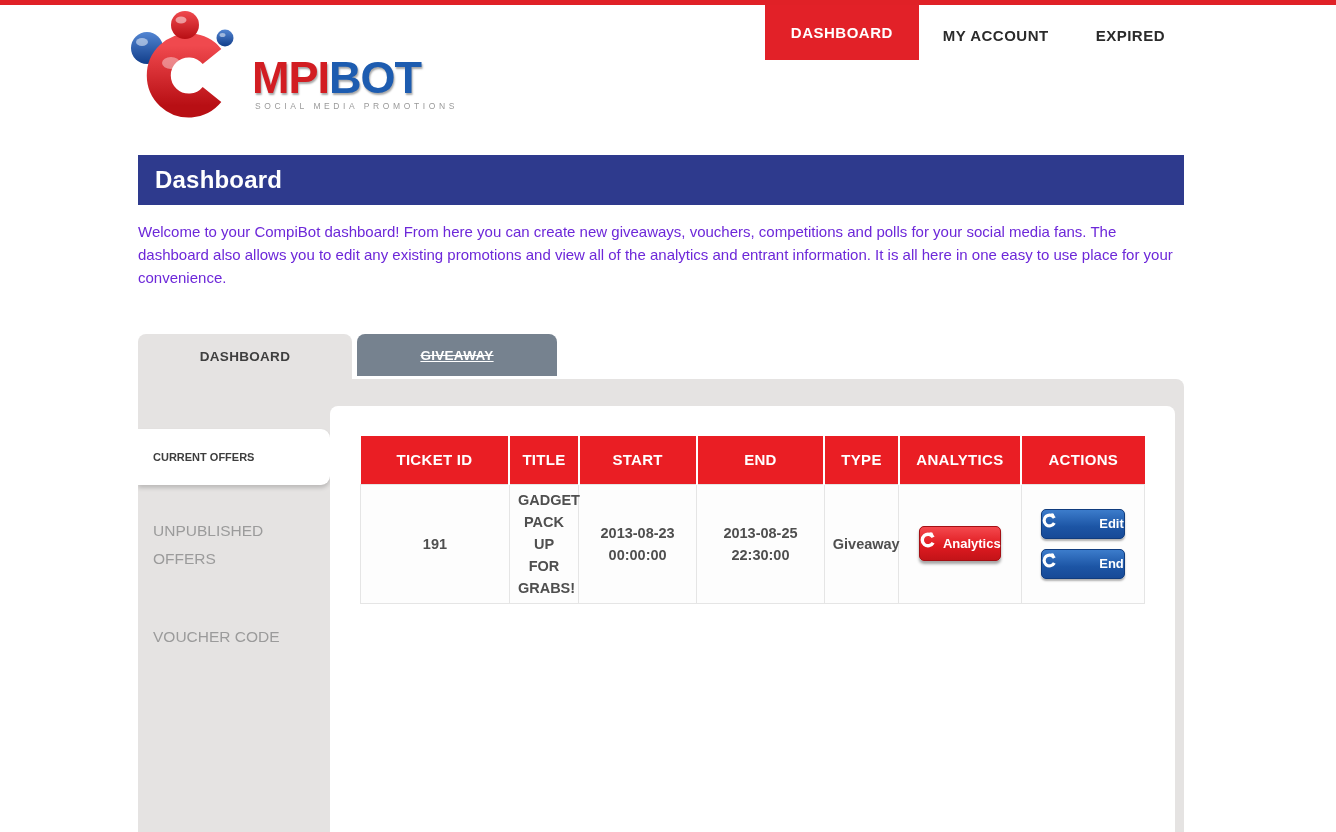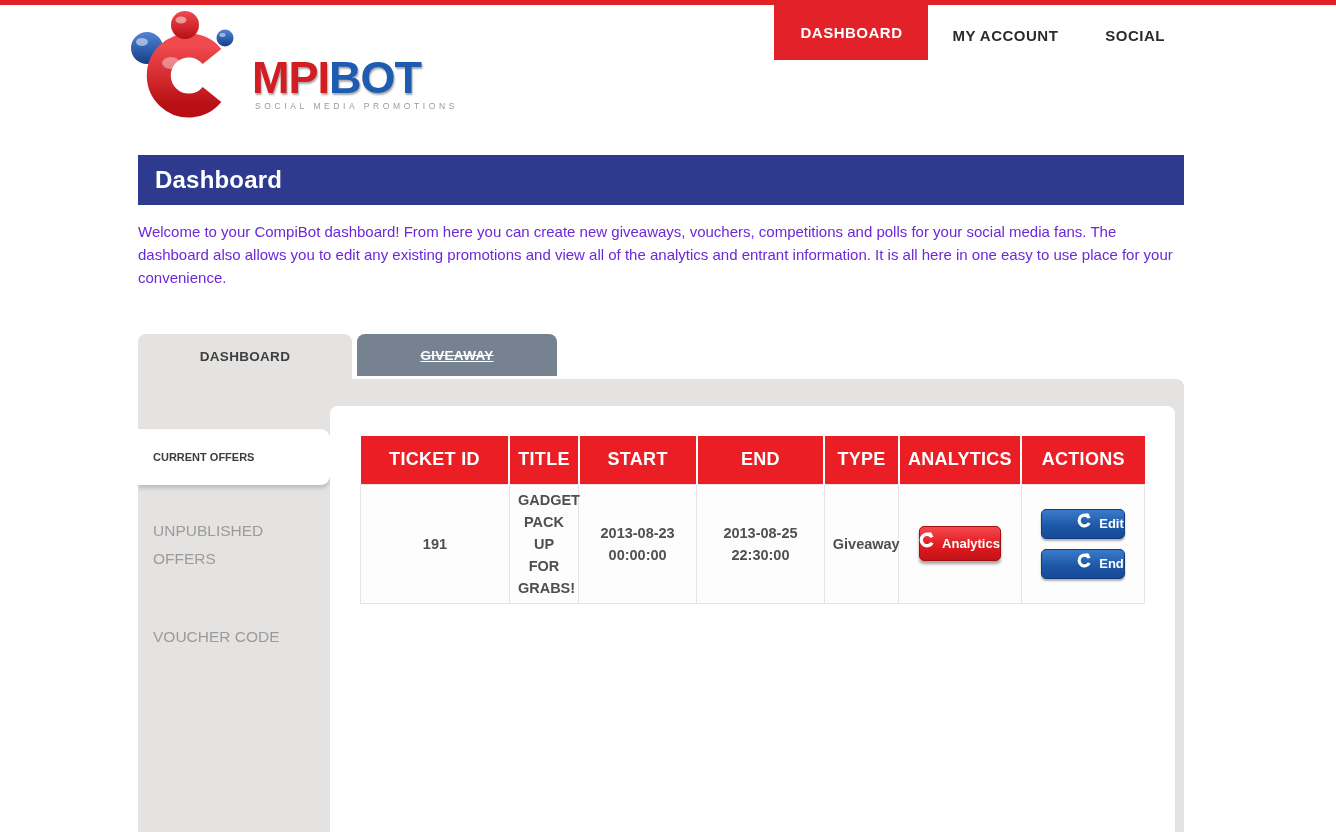--- a/index.html
+++ b/index.html
@@ -57,32 +57,32 @@
     cursor:pointer; font-stretch:semi-condensed; }
   .side-item.first { margin-top:32px; }
   .side-item.second { margin-top:55px; }
   .side-item.third { margin-top:50px; }
 
   .card { flex:1; margin:27px 9px 0 0; background:#ffffff; border-radius:8px 8px 0 0;
     padding:30px 0 0 30px; }
 
   
   table.offers { border-collapse:collapse; width:785px; table-layout:fixed; }
-  .offers th { background:#ea1e24; color:#ffffff; font-size:18px; font-weight:700; height:48px;
+  .offers th { background:#ea1e24; color:#ffffff; font-size:15px; font-weight:700; height:48px;
     border-right:2px solid #ffffff; font-stretch:condensed; letter-spacing:0.3px; }
   .offers th:last-child { border-right:none; }
   .offers td { height:103px; text-align:center; vertical-align:middle; border:1px solid #e5e5e5;
     color:#4f4f4f; font-size:14.5px; font-weight:700; font-stretch:condensed; line-height:22px;
     padding:4px 8px; background:#fdfdfd; }
   .c-ticket { width:140px; } .c-title { width:65px; } .c-start { width:111px; }
   .c-end { width:120px; } .c-type { width:70px; } .c-analytics { width:115px; } .c-actions { width:116px; }
   .dt { line-height:23px; font-size:15px; }
 
   
-  .btn { display:flex; align-items:center; justify-content:flex-end; gap:7px; border-radius:5px;
+  .btn { display:flex; align-items:center; justify-content:space-between; gap:7px; border-radius:5px;
     color:#fff; font-weight:700; cursor:pointer; border:1px solid transparent;
     font-family:"Liberation Sans","DejaVu Sans",sans-serif; }
   .btn-analytics { width:82px; height:35px; margin:0 auto; font-size:13px;
     background:linear-gradient(#f4494e, #e01b21 55%, #c31318);
     border-color:#a40f14; box-shadow:0 3px 3px rgba(0,0,0,0.35); }
   .btn-blue { width:84px; height:30px; font-size:13px;
     background:linear-gradient(#3c7ccb, #1c55a5 60%, #174a97);
     border-color:#103c7e; box-shadow:0 2px 2px rgba(0,0,0,0.3); }
   .actions-stack { display:flex; flex-direction:column; align-items:center; gap:10px; }
   .cicon { flex:none; display:block; }
@@ -119,21 +119,21 @@
     </span>
     <span class="logo-text">
       <span class="wordmark"><span class="wm-red">MPI</span><span class="wm-blue">BOT</span></span>
       <span class="tagline">SOCIAL MEDIA PROMOTIONS</span>
     </span>
   </div>
 
   <nav class="main-nav">
     <div class="nav-item nav-active">DASHBOARD</div>
     <div class="nav-item nav-plain nav-account">MY ACCOUNT</div>
-    <div class="nav-item nav-plain nav-logout">SOCIAL</div>
+    <div class="nav-item nav-plain nav-logout">EXPIRED</div>
   </nav>
 </header>
 
 <div class="title-bar">
   <h1>Dashboard</h1>
 </div>
 
 <p class="intro">Welcome to your CompiBot dashboard! From here you can create new giveaways, vouchers, competitions and polls for your social media fans. The dashboard also allows you to edit any existing promotions and view all of the analytics and entrant information. It is all here in one easy to use place for your convenience.</p>
 
 <div class="tabs">

